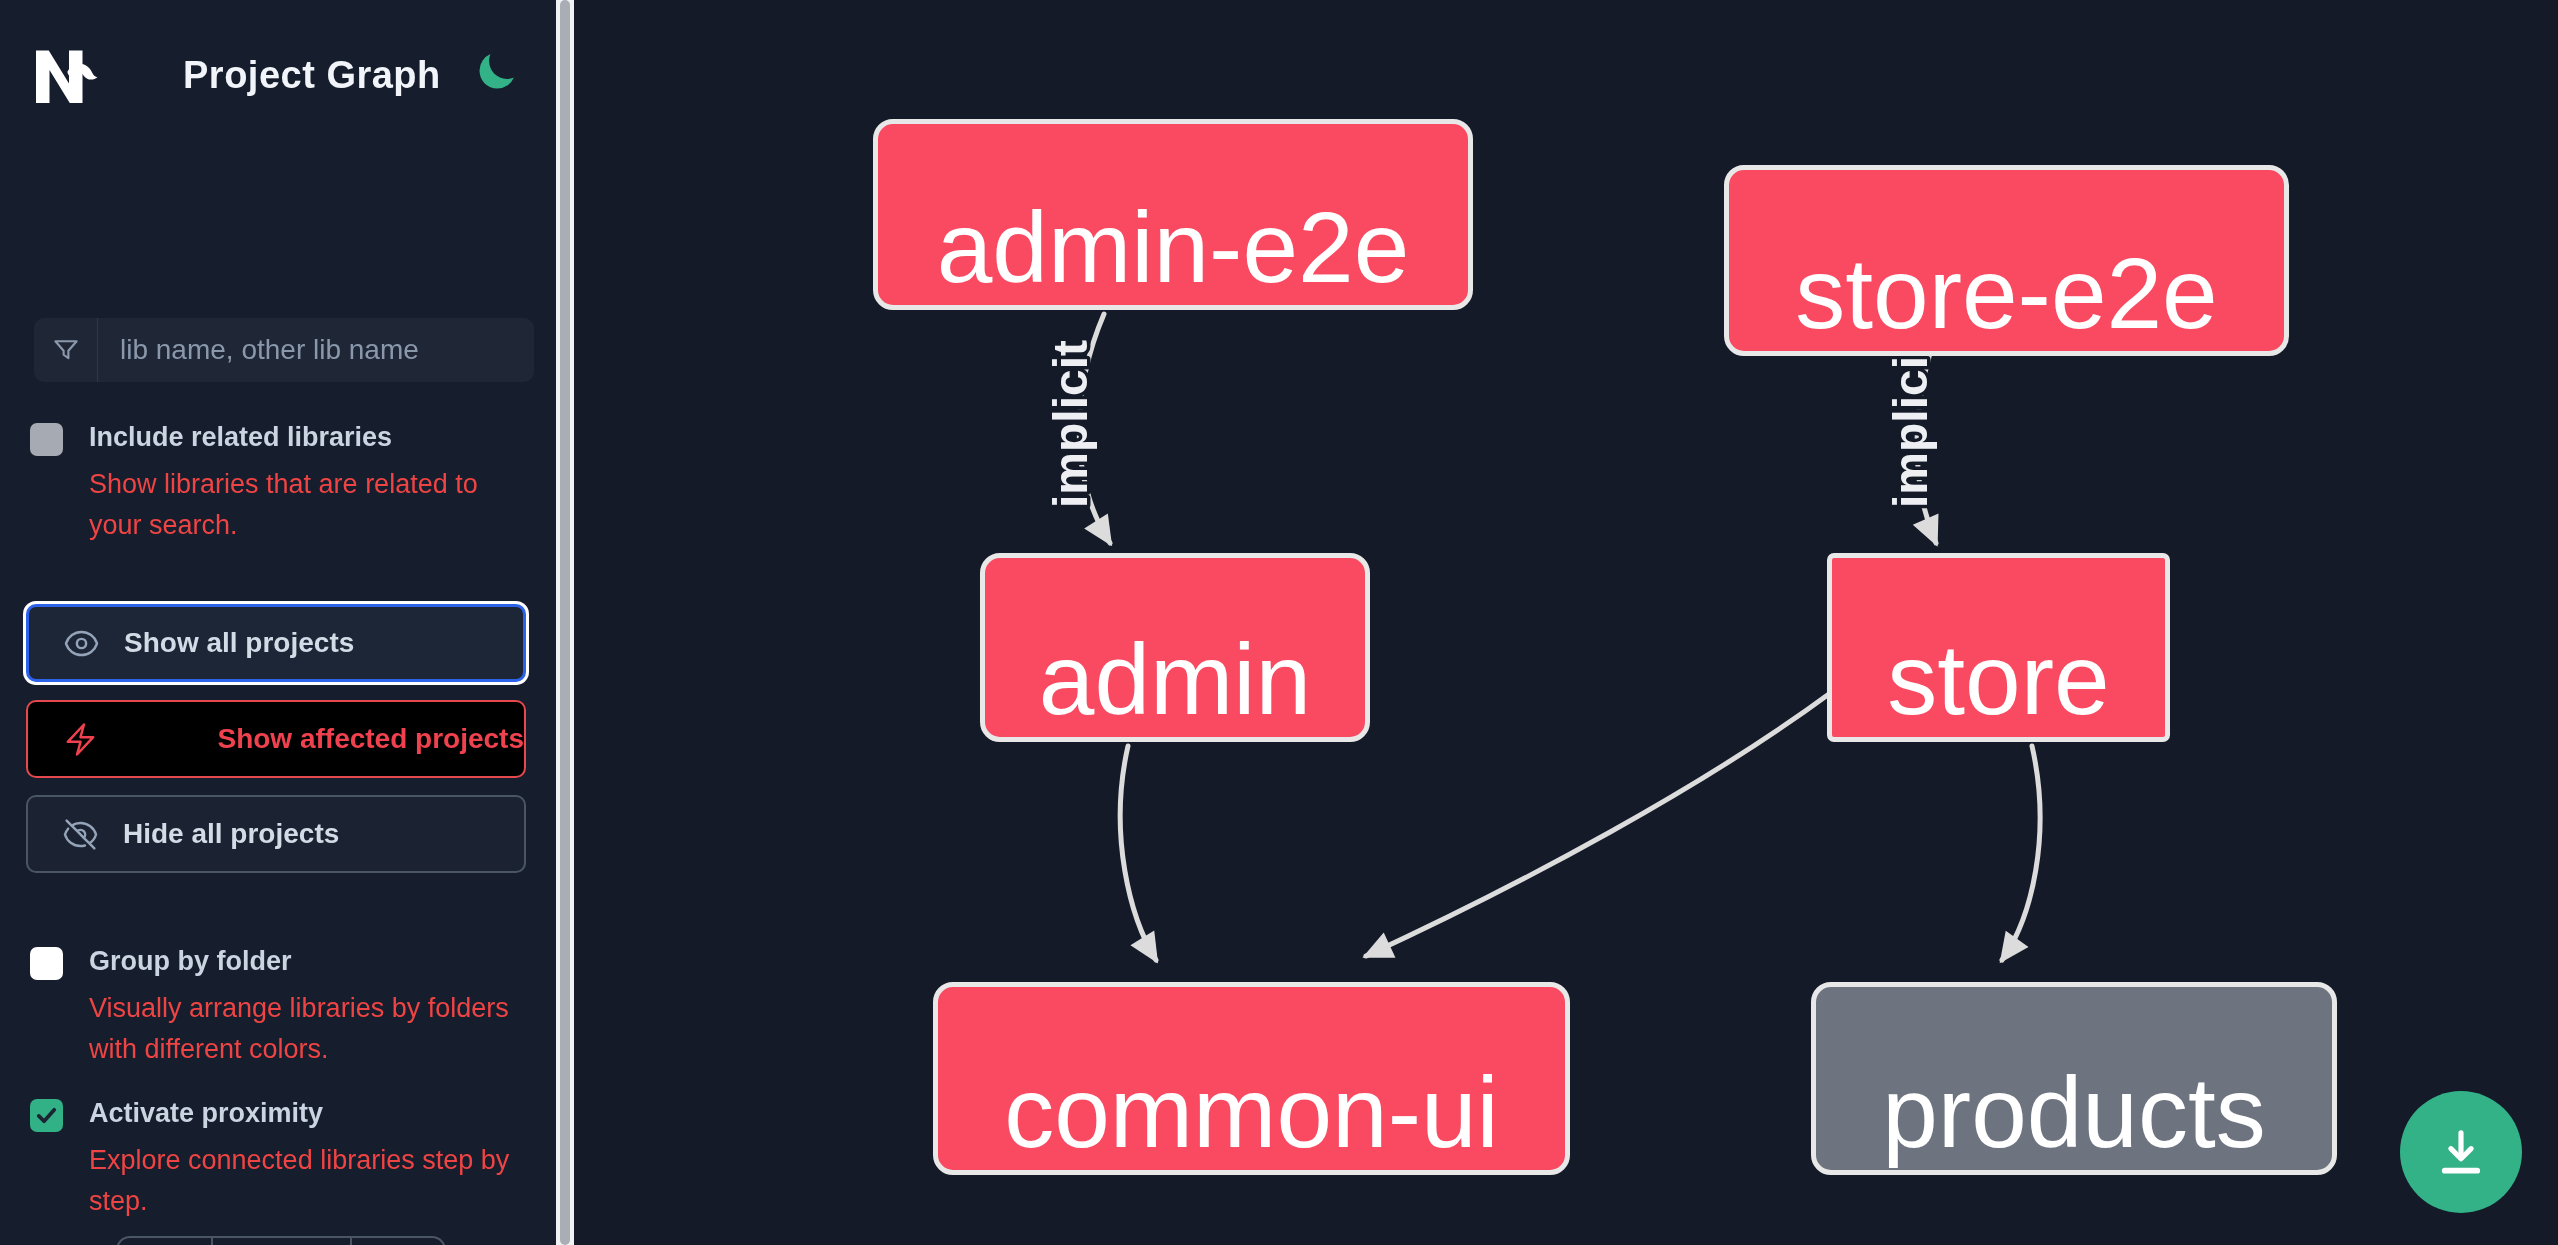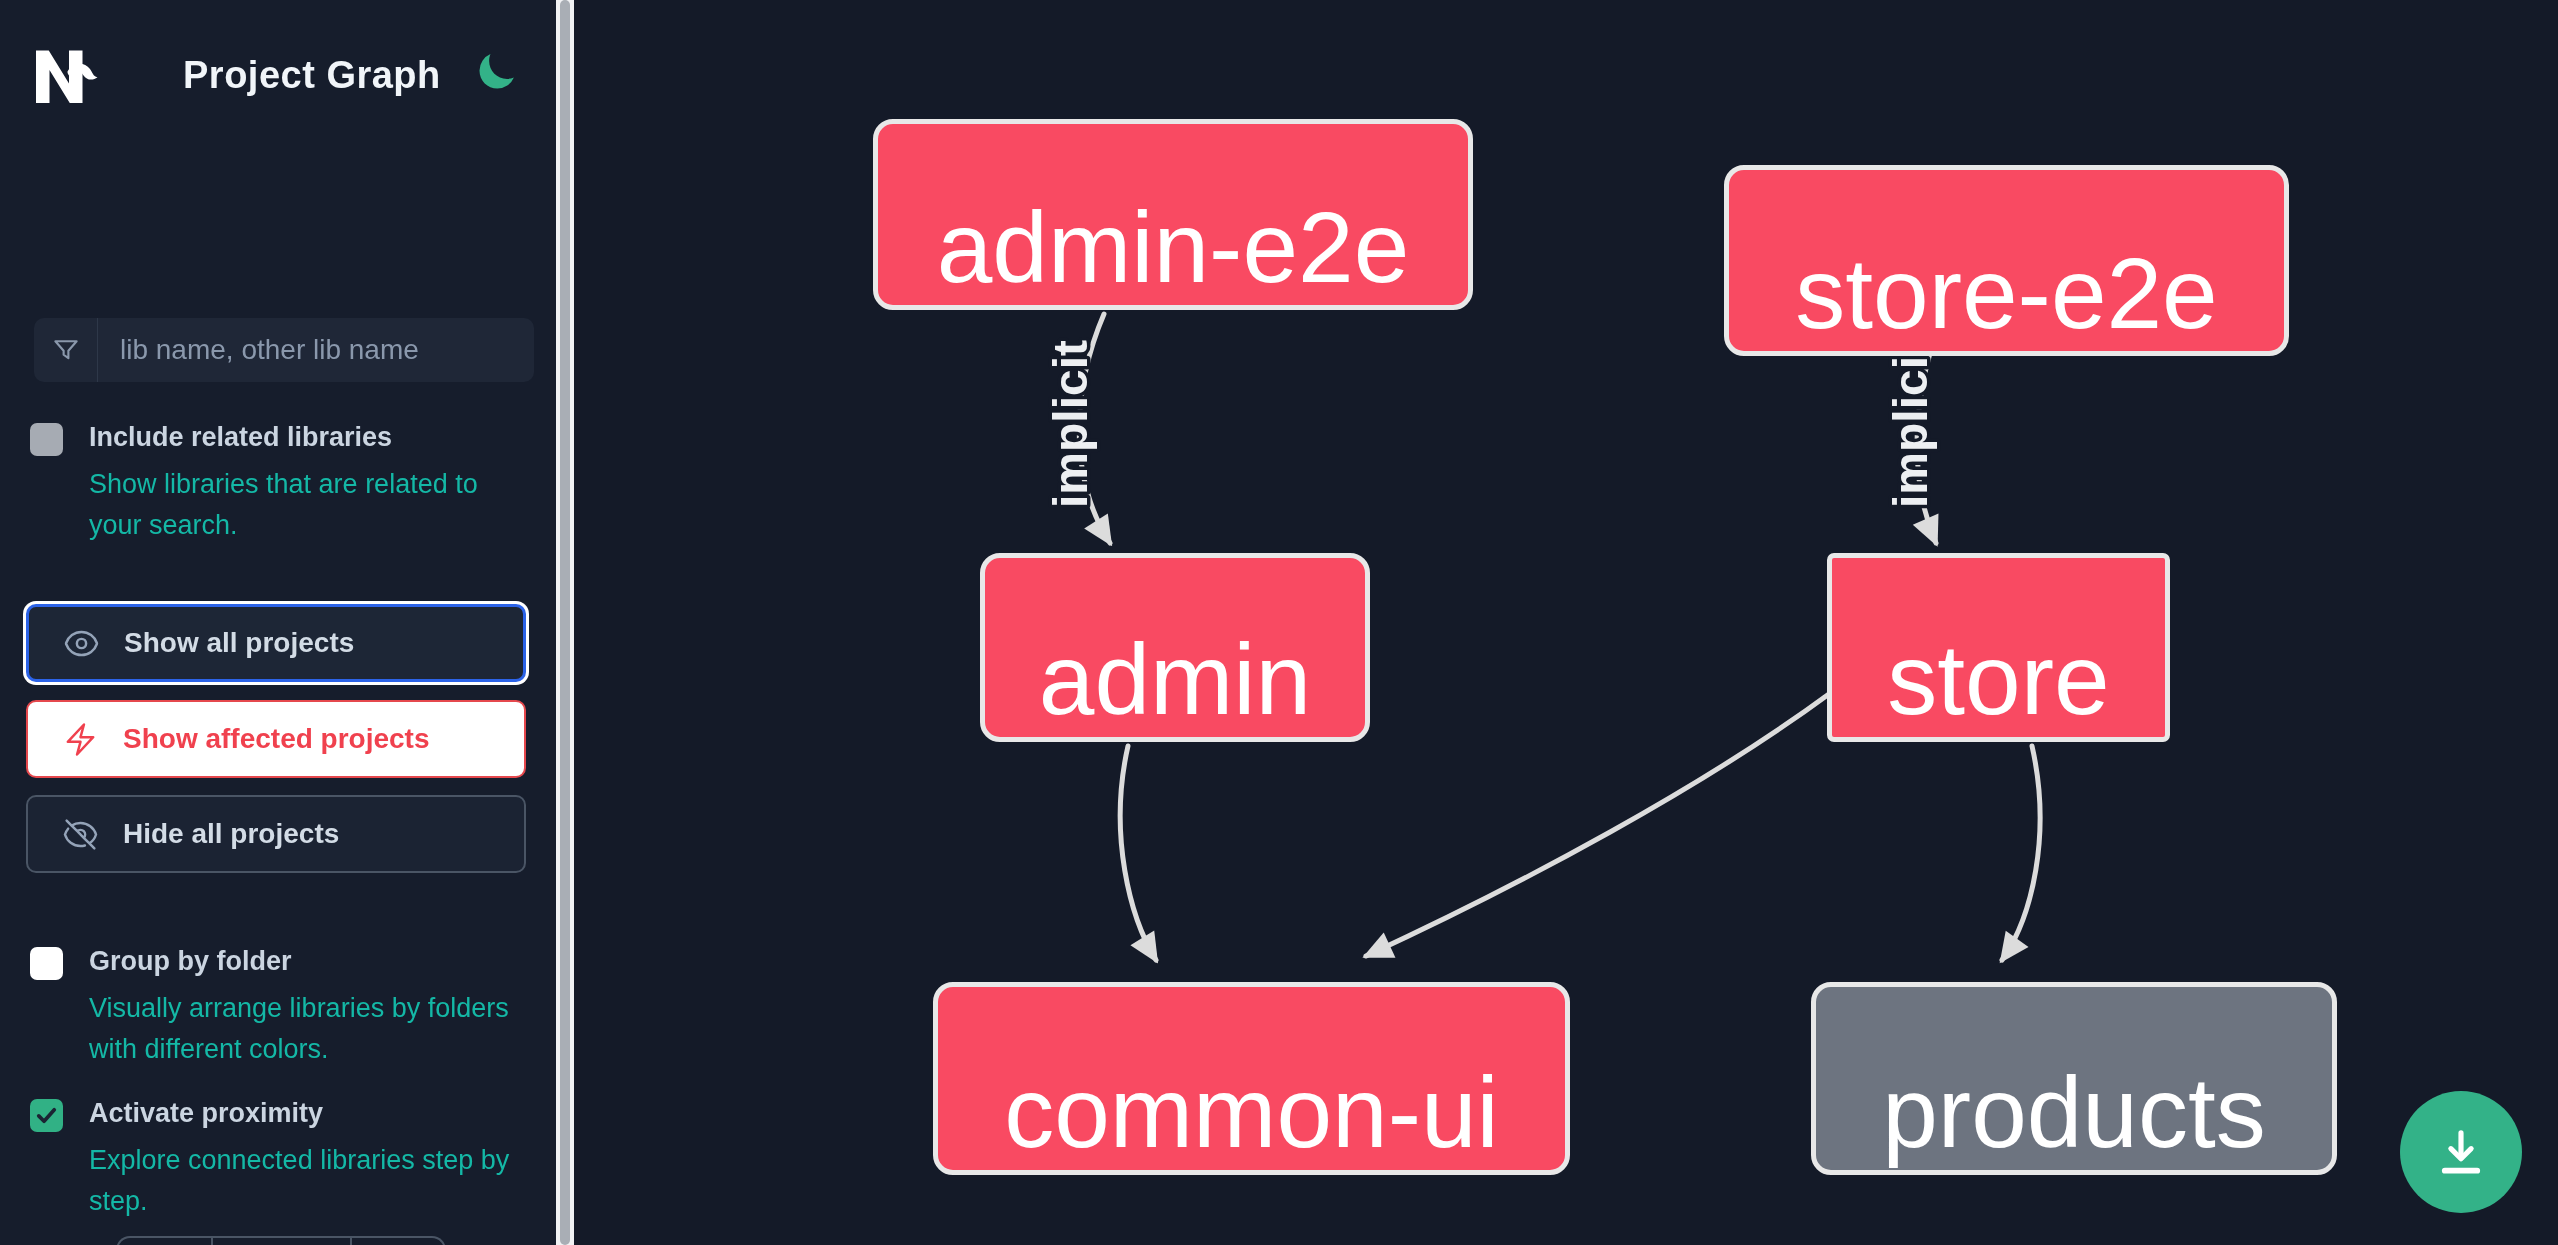--- a/index.html
+++ b/index.html
@@ -49,36 +49,36 @@
   .checkbox {
     width: 33px; height: 33px; border-radius: 7px; flex: none; margin-top: 3px;
     cursor: pointer; position: relative;
   }
   .cb-gray  { background: #a6abb3; }
   .cb-white { background: #ffffff; }
   .cb-green { background: #31b185; }
   .cb-green svg { position: absolute; inset: 3px; }
   .opt-text { width: 430px; }
   .opt-label { font-size: 27px; font-weight: 700; color: #cbd5e1; display: block; margin-top: 2px; }
-  .opt-desc  { font-size: 27px; color: #14b8a6; line-height: 41px; margin-top: 11px; }
+  .opt-desc  { font-size: 27px; color: #ef4444; line-height: 41px; margin-top: 11px; }
 
   .action-btn {
     position: absolute; left: 26px; width: 500px; height: 78px;
     border-radius: 10px; background: #1b2333; border: 2px solid #4a5565;
     display: flex; align-items: center; padding-left: 34px; gap: 24px;
     font-family: "Liberation Sans", sans-serif;
     font-size: 28px; font-weight: 600; color: #d3dce6; cursor: pointer;
   }
   .action-btn svg { flex: none; }
   .btn-focused {
     border: 3px solid #2c63e8;
     box-shadow: 0 0 0 3px #ffffff;
     background: #1d2636;
   }
-  .btn-danger { border: 2px solid #e5484d; color: #f0414e; background: #ffffff; }
+  .btn-danger { border: 2px solid #e5484d; color: #f0414e; background: #000000; justify-content: space-between; }
 
   .stepper-partial {
     position: absolute; left: 116px; top: 1236px; width: 330px; height: 40px;
     border: 2px solid #4a5565; border-bottom: 0; border-radius: 14px 14px 0 0;
     background: #161d2c;
   }
   .stepper-div { position: absolute; top: 0; width: 2px; height: 100%; background: #4a5565; }
 
   
   .side-scrollbar {

